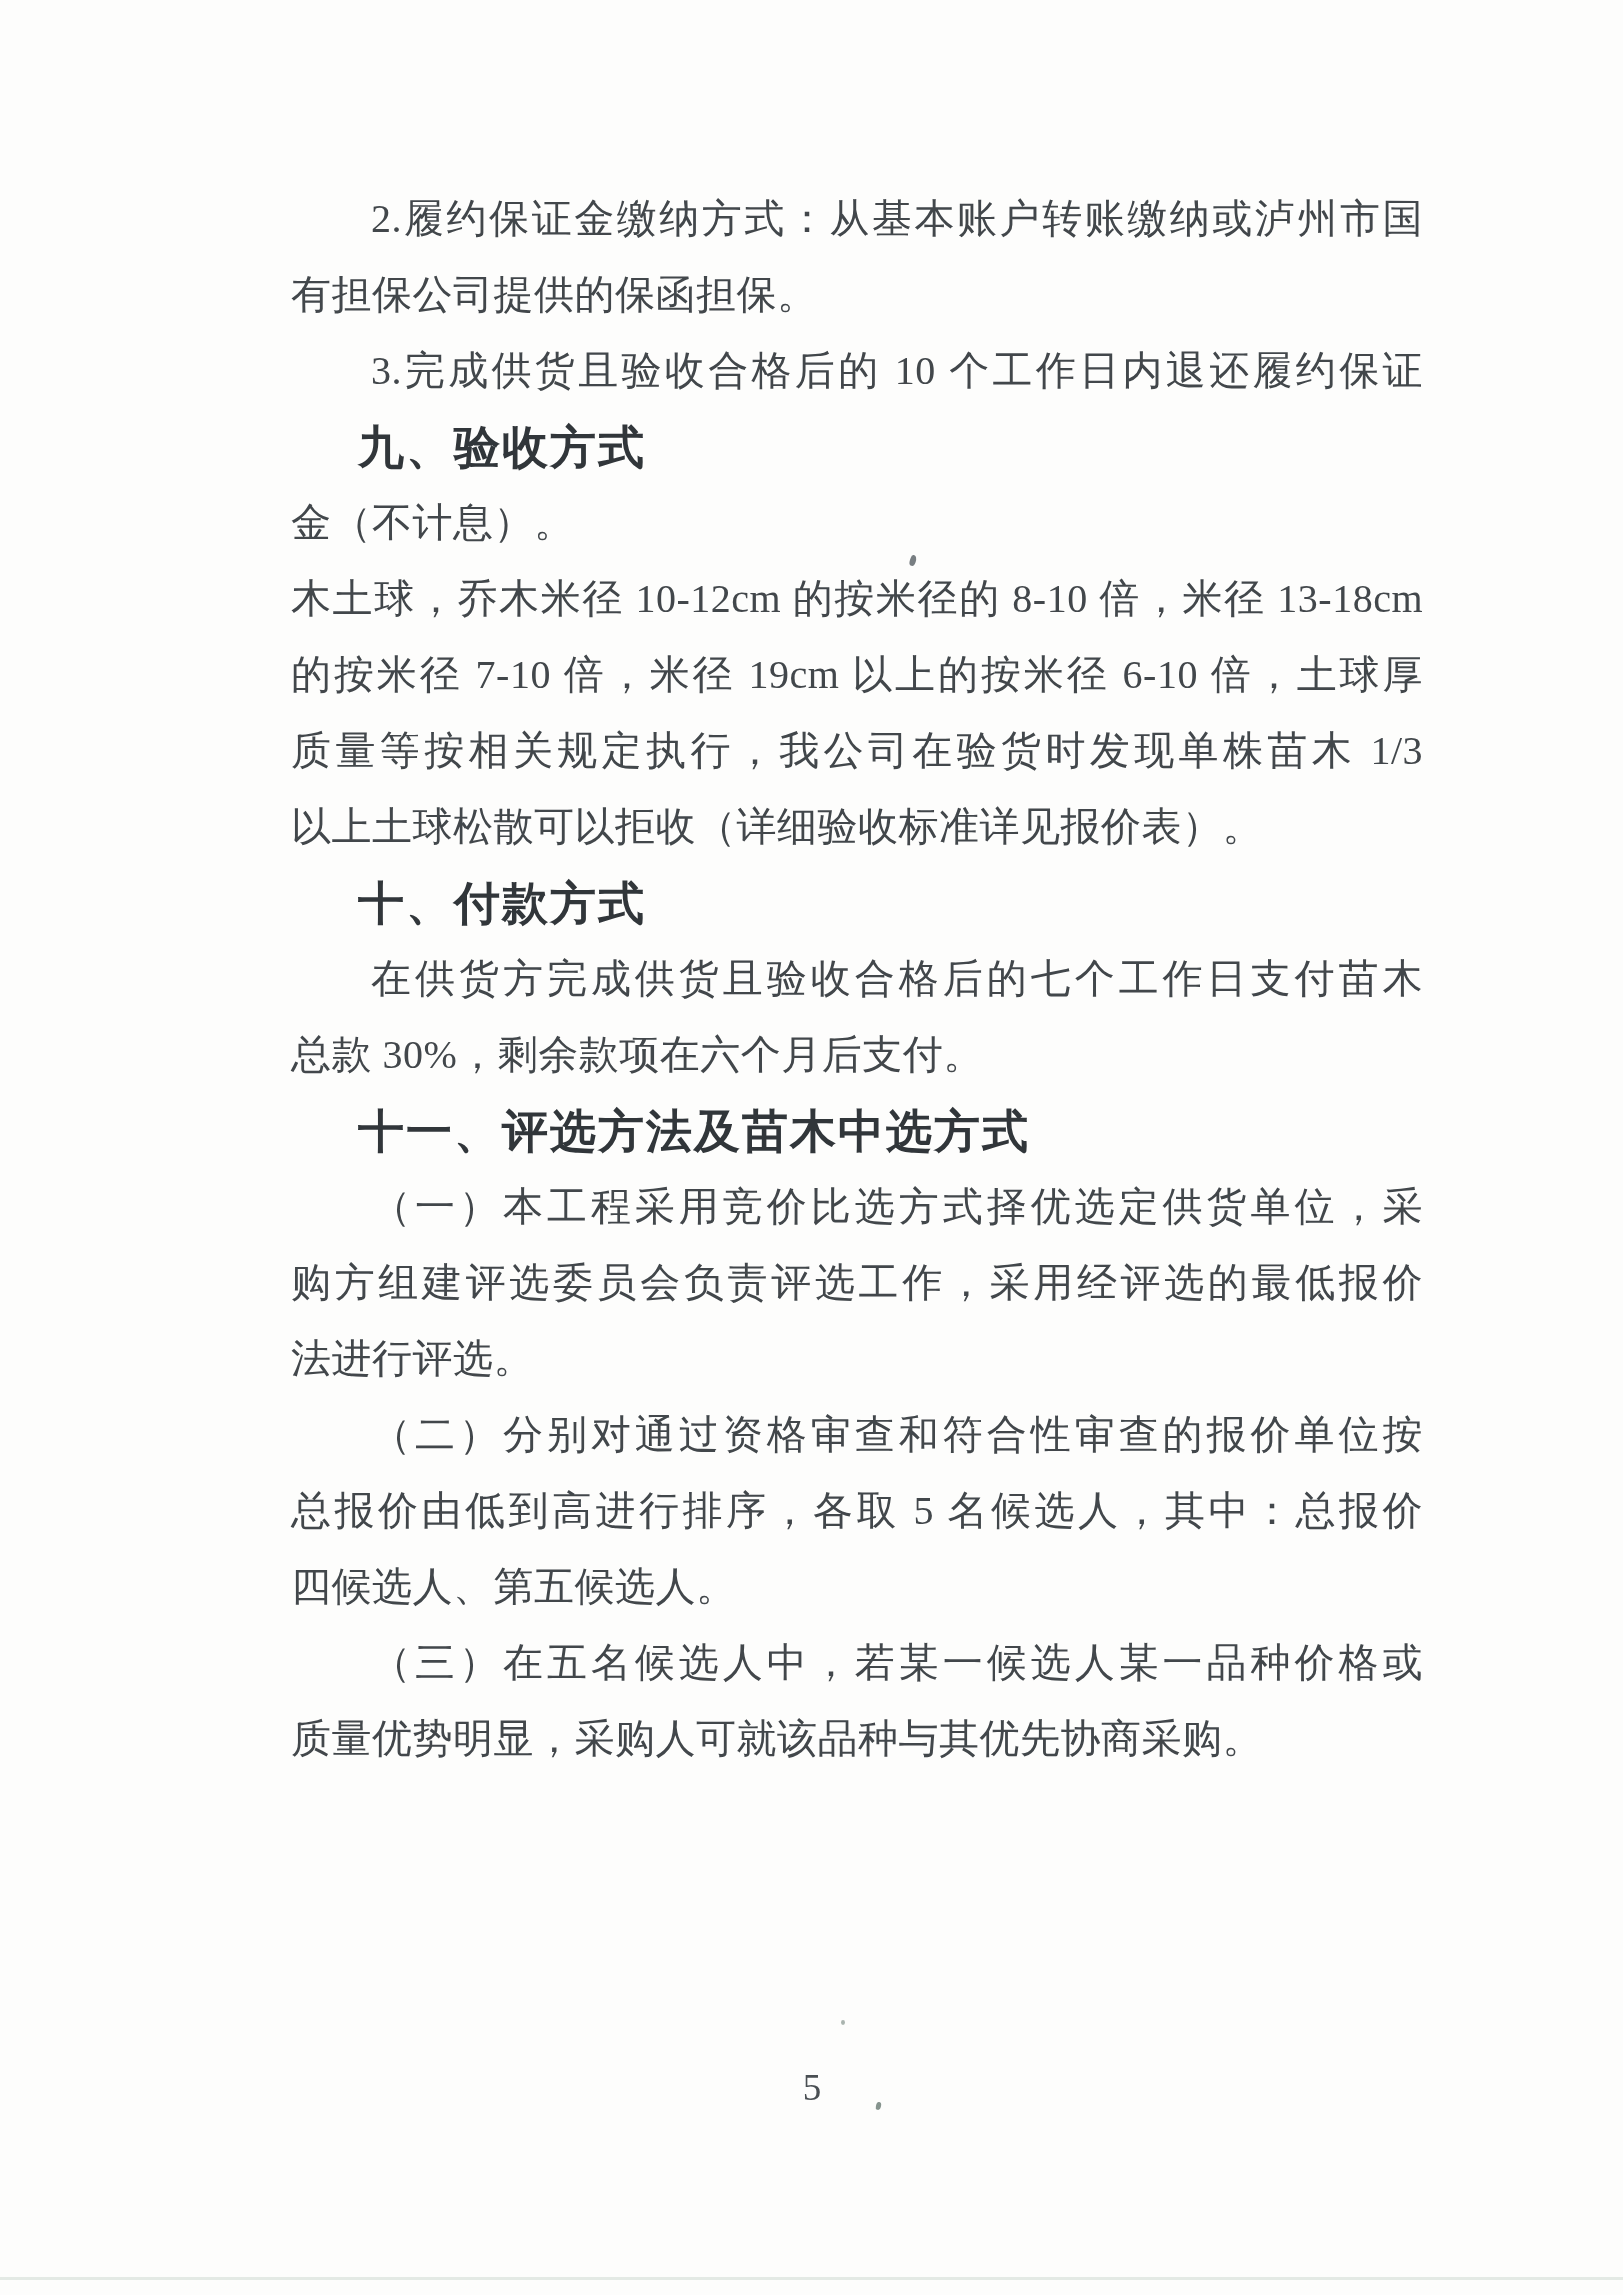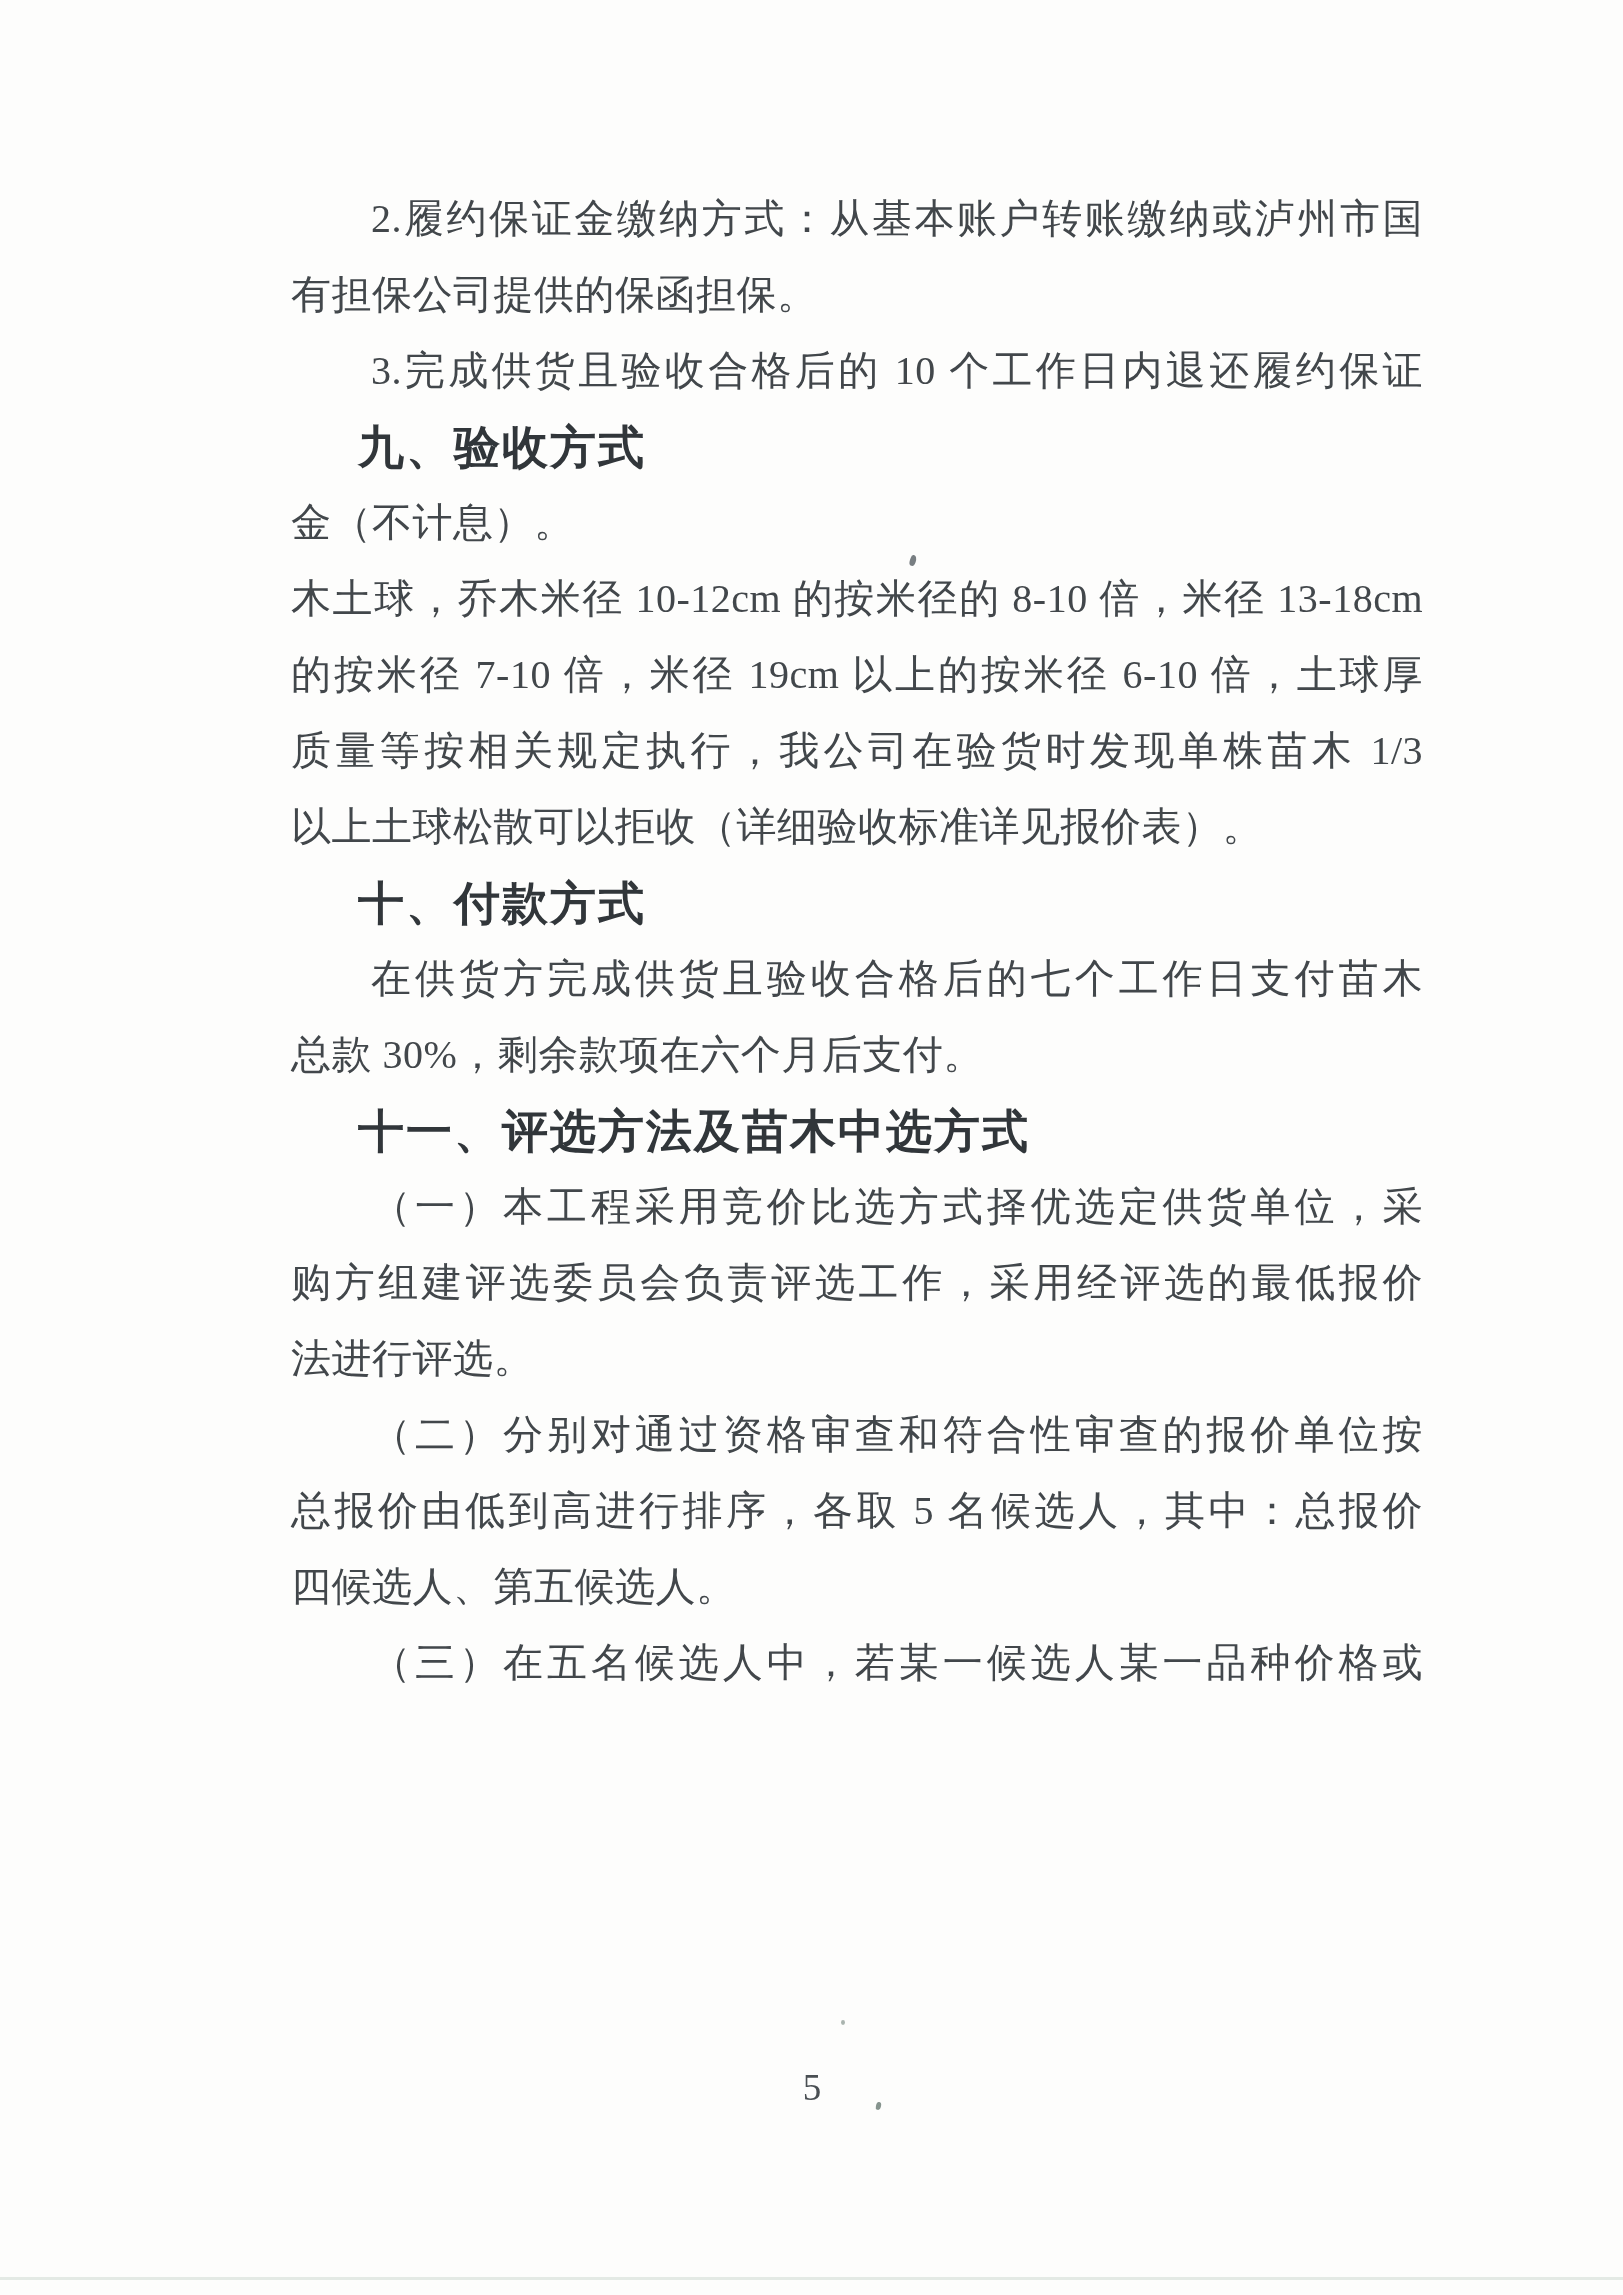--- a/index.html
+++ b/index.html
@@ -82,20 +82,21 @@
       <div class="line indent justify">在供货方完成供货且验收合格后的七个工作日支付苗木</div>
       <div class="line">总款 30%，剩余款项在六个月后支付。</div>
       <div class="line heading indent">十一、评选方法及苗木中选方式</div>
       <div class="line indent justify">（一）本工程采用竞价比选方式择优选定供货单位，采</div>
       <div class="line justify">购方组建评选委员会负责评选工作，采用经评选的最低报价</div>
       <div class="line">法进行评选。</div>
       <div class="line indent justify">（二）分别对通过资格审查和符合性审查的报价单位按</div>
       <div class="line justify">总报价由低到高进行排序，各取 5 名候选人，其中：总报价</div>
       <div class="line">四候选人、第五候选人。</div>
       <div class="line indent justify">（三）在五名候选人中，若某一候选人某一品种价格或</div>
+      <div class="line">质量优势明显，采购人可就该品种与其优先协商采购。</div>
     </div>
   <div class="page-number">5</div>
   <div class="scan-edge"></div>
   <div class="speck speck-1"></div>
   <div class="speck speck-2"></div>
   <div class="speck speck-3"></div>
 </div>
 
 
 </body></html>

